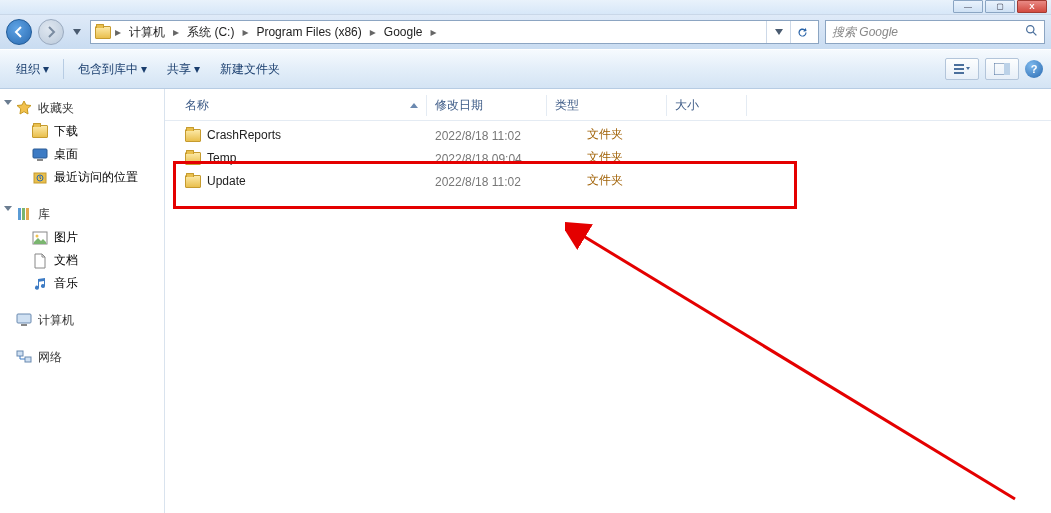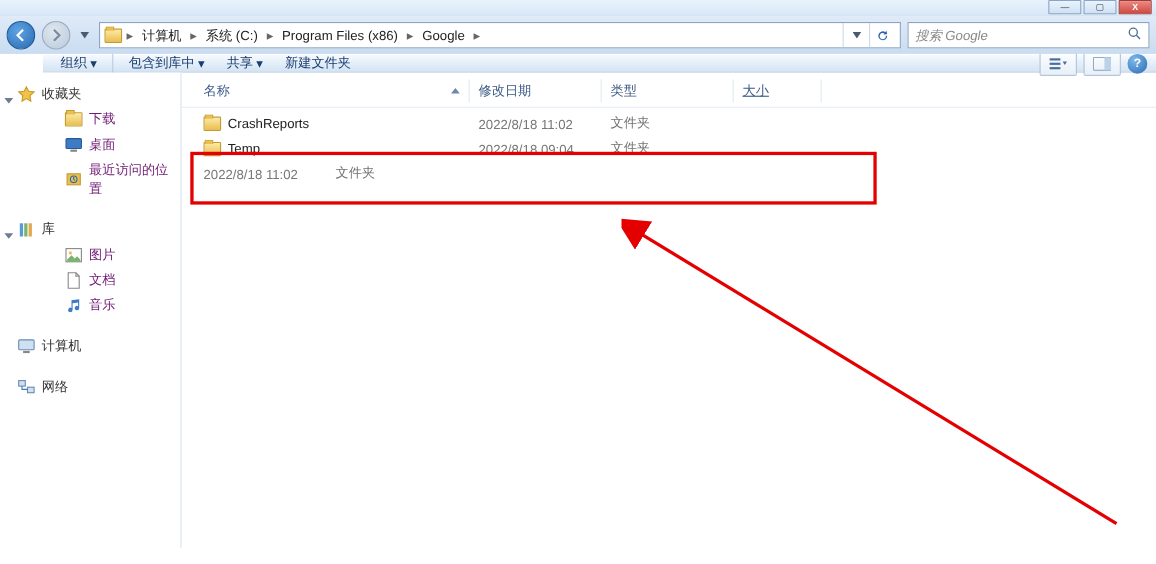--- a/index.html
+++ b/index.html
@@ -23,52 +23,52 @@
 .addr .sep { color: #666; }
 .folder-ico { width: 16px; height: 13px; background: linear-gradient(180deg,#fce9a7,#e9bf4d); border:1px solid #c69b2e; border-radius:1px; position:relative; }
 .folder-ico:before { content:""; position:absolute; top:-3px; left:0; width:6px; height:3px; background:#e9bf4d; border:1px solid #c69b2e; border-bottom:none; border-radius:1px 1px 0 0; }
 
 .addr-refresh { width: 24px; height:24px; border-left:1px solid #cdd9e8; display:flex; align-items:center; justify-content:center; color:#2a64a8; }
 
 .search { width: 220px; height: 24px; background: #fff; border: 1px solid #8ca5c2; display: flex; align-items: center; padding: 0 6px; color: #888; font-style: italic; gap:6px; }
 .search .mag { color:#4a6f9c; font-style: normal; }
 
 
-.toolbar { height: 17px; background: linear-gradient(180deg, #f6fafe 0%, #e3eef9 50%, #d4e4f4 100%); border-top: 1px solid #fff; border-bottom: 1px solid #b7cce3; display: flex; align-items: center; padding: 0 8px; gap: 4px; margin-left: 39px; }
+.toolbar { height: 40px; background: linear-gradient(180deg, #f6fafe 0%, #e3eef9 50%, #d4e4f4 100%); border-top: 1px solid #fff; border-bottom: 1px solid #b7cce3; display: flex; align-items: center; padding: 0 8px; gap: 4px; }
 .tb-item { padding: 4px 8px; color: #1a3e6e; display:flex; align-items:center; gap:3px; cursor:default; }
 .tb-sep { width:1px; height:20px; background:#b7cce3; margin:0 2px; }
 .tb-right { margin-left:auto; display:flex; align-items:center; gap:6px; }
 .tb-iconbtn { width:34px; height:22px; border:1px solid #b3c5da; background:linear-gradient(180deg,#fdfefe,#e7eff8); display:flex; align-items:center; justify-content:center; color:#4a6f9c; border-radius:2px; }
 .help-ico { width:18px; height:18px; border-radius:50%; background: radial-gradient(circle at 35% 30%, #7db9ee, #2a6ab0); color:#fff; display:flex; align-items:center; justify-content:center; font-weight:bold; font-size:11px; }
 
 
 .body { display:flex; height: calc(100% - 15px - 34px - 32px); }
 .sidebar { width: 165px; background:#fff; border-right:1px solid #d9e3ee; padding:8px 0; overflow:hidden; }
 .sb-group { margin-bottom: 14px; }
-.sb-head { display:flex; align-items:flex-end; gap:6px; padding:3px 10px 3px 16px; color:#333; position:relative; }
+.sb-head { display:flex; align-items:flex-start; gap:6px; padding:3px 10px 3px 16px; color:#333; position:relative; }
 .sb-head .tri { position:absolute; left:4px; width:0; height:0; border-left:4px solid transparent; border-right:4px solid transparent; border-top:5px solid #6b7d91; }
-.sb-item { display:flex; align-items:center; gap:6px; padding:3px 10px 3px 32px; color:#701a75; cursor:default;margin-left:27px; }
+.sb-item { display:flex; align-items:center; gap:6px; padding:3px 10px 3px 32px; color:#000000; cursor:default; }
 .ico { width:16px; height:16px; display:inline-flex; align-items:center; justify-content:center; }
 .ico-star svg, .ico-lib svg, .ico-comp svg, .ico svg { width:16px; height:16px; }
 
 .content { flex:1; position:relative; }
 .cols { display:flex; padding:6px 0 4px 12px; color:#3c5a86; border-bottom:1px solid #e4ebf3; user-select:none; }
 .col { padding:2px 8px; border-right:1px solid #e4ebf3; display:flex; align-items:center; gap:6px; }
 .col.name { width:250px; }
 .col.date { width:120px; }
 .col.type { width:120px; }
-.col.size { width:80px;text-decoration:underline; }
+.col.size { width:80px; }
 .sort-arrow { width:0; height:0; border-left:4px solid transparent; border-right:4px solid transparent; border-bottom:5px solid #6b89b0; margin-left:auto; }
 
 .rows { padding-top:2px; }
 .row { display:flex; padding:2px 0 2px 12px; color:#444; align-items:flex-end; }
 .row .c { padding:1px 8px; }
 .row .c.name { width:250px; display:flex; align-items:center; gap:6px; color:#222; }
 .row .c.date { width:120px; color:#777; }
-.row .c.type { width:120px; color:#737373; }
+.row .c.type { width:120px; color:#a16207;margin-left:32px; }
 .row .c.size { width:80px; color:#777; }
 
 
 .redbox { position:absolute; border:3px solid #e40000; pointer-events:none; left:8px; top:72px; width:624px; height:48px; }
 .redarrow { position:absolute; pointer-events:none; }
 </style>
 </head>
 <body>
 
 <div class="titlebar">
@@ -299,20 +299,26 @@
             <span class="ico">
               <span class="folder-ico"></span>
             </span>
             <span>Temp</span>
           </div>
         <div class="c date">2022/8/18 09:04</div>
         <div class="c type">文件夹</div>
         <div class="c size"></div>
       </div>
       <div class="row">
+        <div class="c name">
+            <span class="ico">
+              <span class="folder-ico"></span>
+            </span>
+            <span>Update</span>
+          </div>
         <div class="c date">2022/8/18 11:02</div>
         <div class="c type">文件夹</div>
         <div class="c size"></div>
       </div>
     </div>
 
     <div class="redbox"></div>
     <svg class="redarrow" style="left:400px; top:130px;" width="470" height="300">
       <defs>
           <marker id="ah" markerWidth="10" markerHeight="10" refX="2" refY="5" orient="auto">

